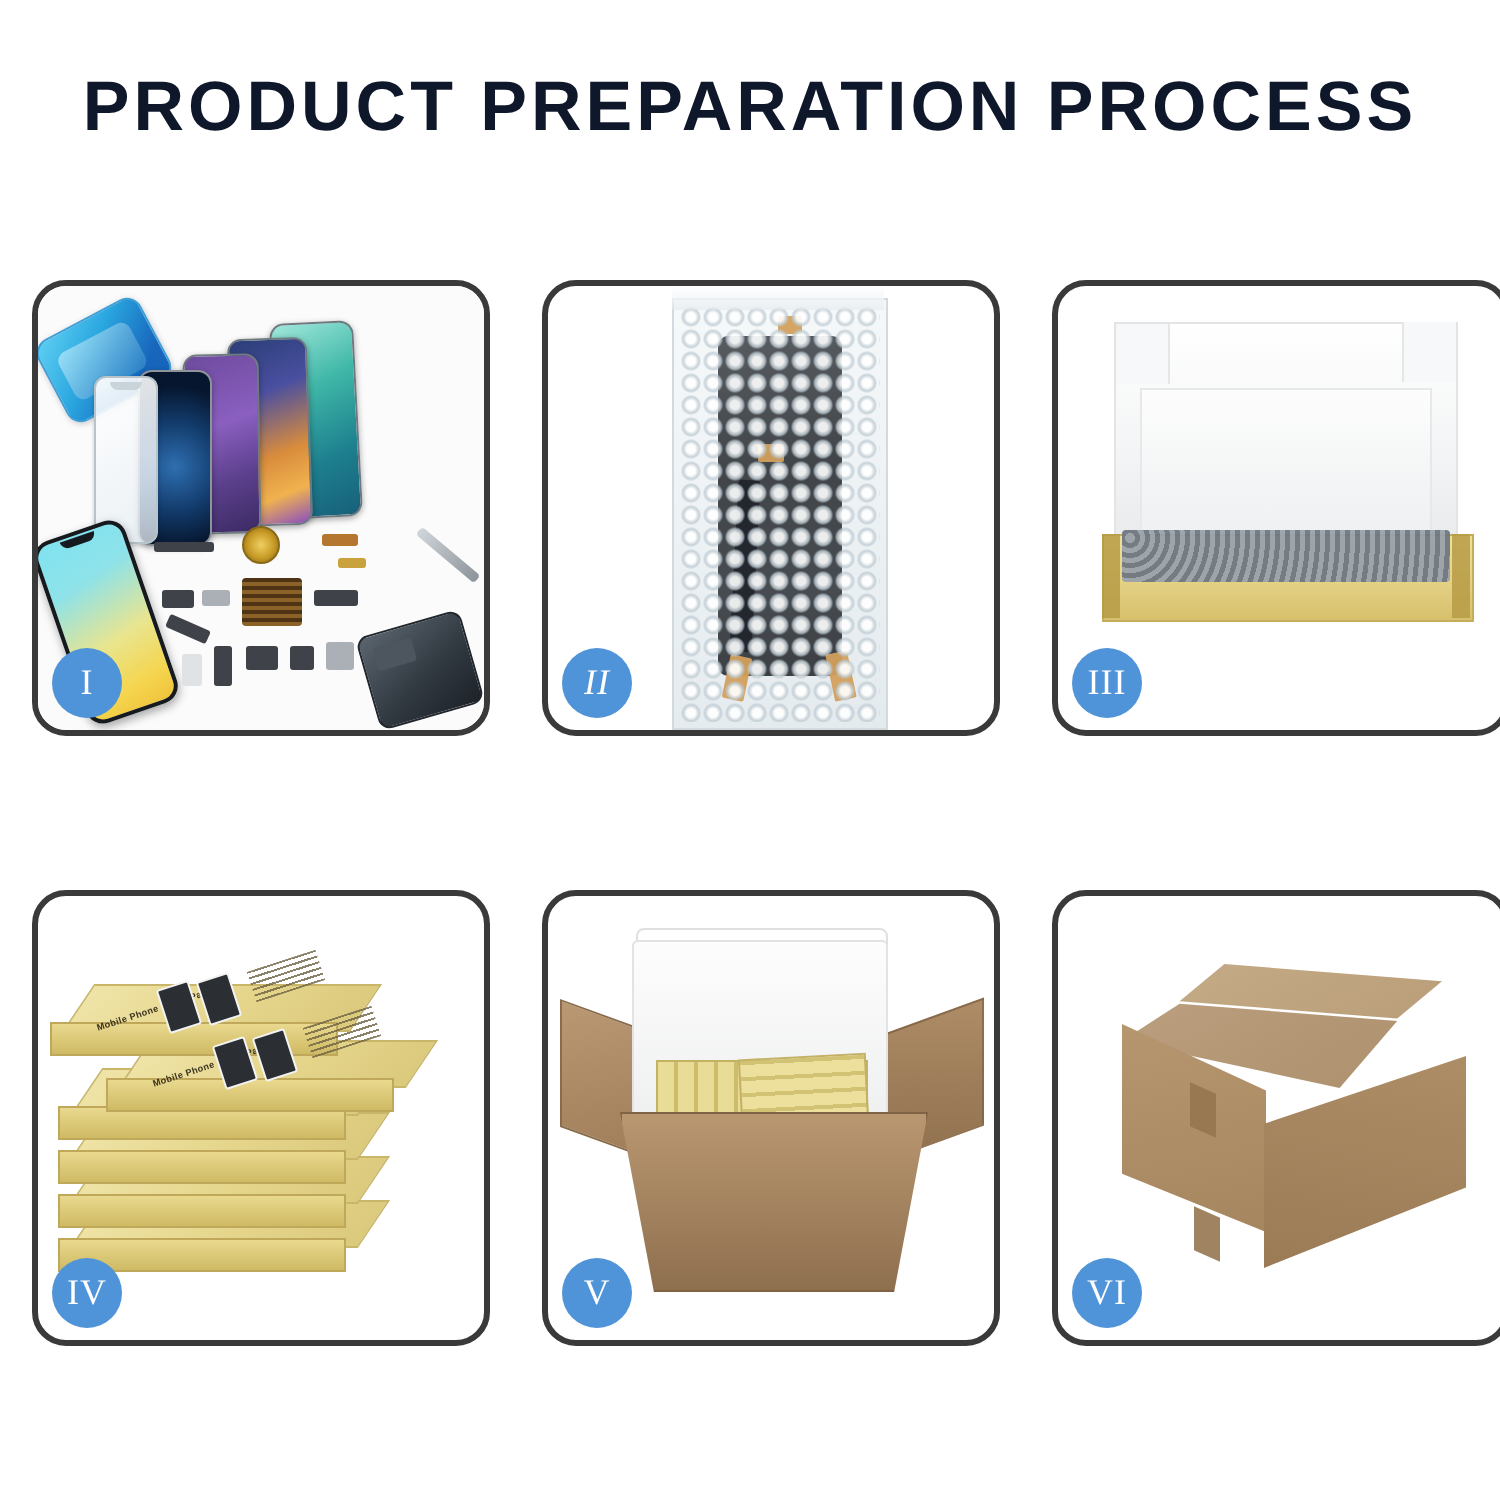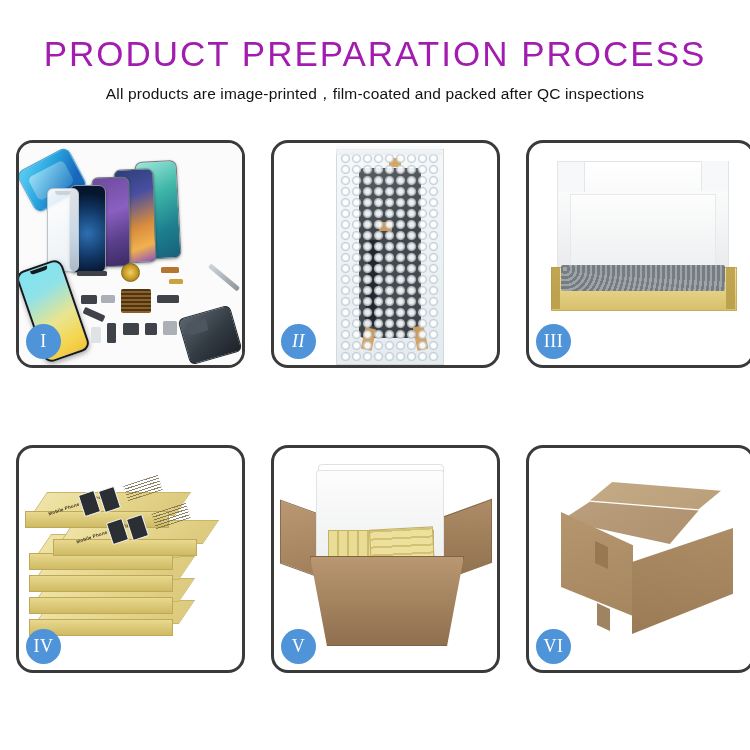--- a/index.html
+++ b/index.html
@@ -6,21 +6,21 @@
   body{
     width:750px;height:750px;background:#ffffff;
     font-family:"Liberation Sans",sans-serif;
     overflow:hidden;position:relative;
   }
   .page{width:750px;height:750px;position:relative;}
 
   
   .header{position:absolute;left:0;top:36px;width:750px;text-align:center;}
   .title{
-    font-size:35px;font-weight:400;letter-spacing:2.0px;color:#a21caf;
+    font-size:35px;font-weight:700;letter-spacing:2.0px;color:#0f172a;
     font-family:"Liberation Sans",sans-serif;line-height:1.05;white-space:nowrap;
   }
   .subtitle{
     margin-top:11px;font-size:15.5px;color:#121212;letter-spacing:.15px;
     font-family:"Liberation Sans",sans-serif;white-space:nowrap;
   }
 
   
   .grid{position:absolute;left:16px;top:140px;width:722px;height:550px;}
   .panel{
@@ -214,21 +214,20 @@
   .tb1{left:52px;top:62px;width:13px;height:22px;transform:skewY(24deg);}
   .tb2{left:54px;top:124px;width:13px;height:22px;transform:skewY(24deg);}
 </style>
 </head>
 <body>
 
 <div class="page">
 
   <div class="header">
     <div class="title">PRODUCT PREPARATION PROCESS</div>
-    <div class="subtitle">All products are image-printed，film-coated and packed after QC inspections</div>
   </div>
 
   <div class="grid">
 
     <div class="panel p1">
       <div class="scene tint">
         <div class="film-blue"></div>
         <div class="ph-lineup">
           <div class="ph ph-a"></div>
           <div class="ph ph-b"></div>

